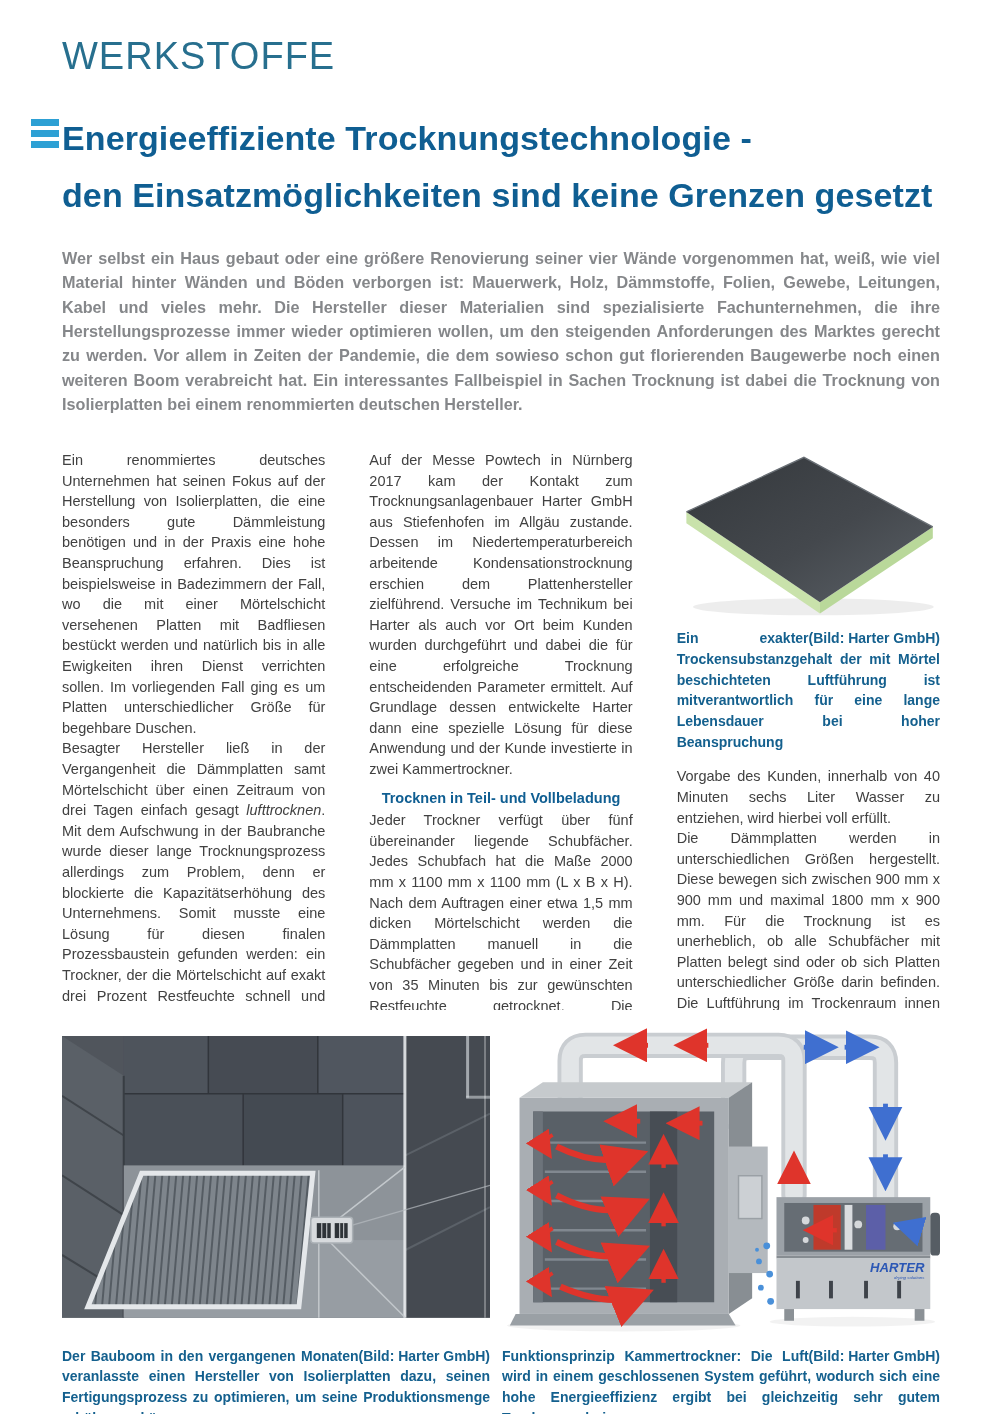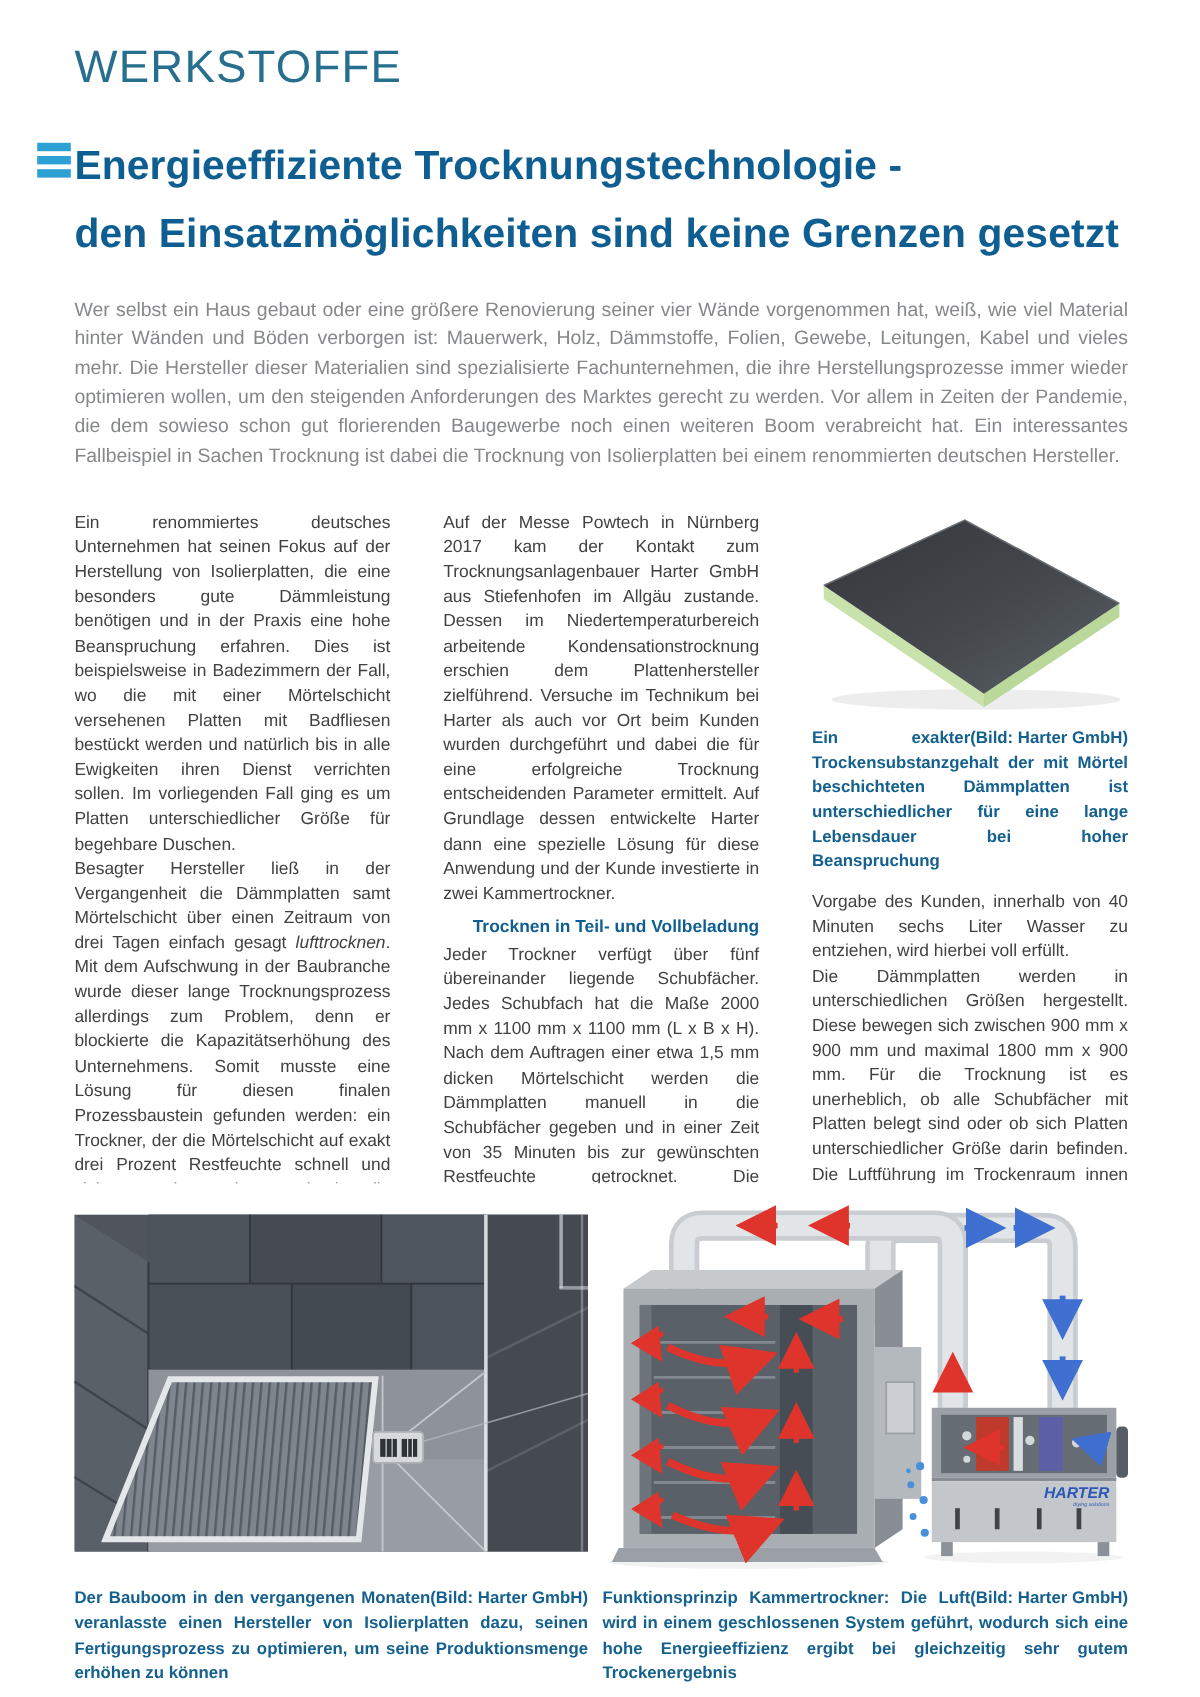--- a/index.html
+++ b/index.html
@@ -6,27 +6,27 @@
   body{width:1000px;height:1414px;overflow:hidden;font-family:"Liberation Sans",sans-serif;-webkit-font-smoothing:antialiased;}
   .page{width:878px;margin:0 60px 0 62px;position:relative;padding-top:36px;}
 
   .kicker{font-size:38px;font-weight:400;color:#276f8e;letter-spacing:1px;line-height:1.1;}
 
   .title-block{position:relative;margin-top:32px;}
   .menu-icon{position:absolute;left:-31px;top:9px;width:28px;}
   .menu-icon .bar{height:7px;background:#2da0d4;margin-bottom:4px;}
   h1{margin:0;font-size:34px;line-height:1.68;color:#0f5e92;font-weight:bold;letter-spacing:.1px;}
 
-  .lead{margin-top:22px;font-size:16.2px;font-weight:normal;color:#85878a;line-height:1.5;text-align:justify;}
+  .lead{margin-top:22px;font-size:16.2px;font-weight:bold;color:#85878a;line-height:1.5;text-align:justify;}
 
   .columns{margin-top:34px;display:grid;grid-template-columns:1fr 1fr 1fr;column-gap:26px;height:560px;overflow:hidden;gap:44px;}
   .col{font-size:14.5px;line-height:20.6px;color:#414141;text-align:justify;}
   .col p{margin:0;}
   .col p + p{margin-top:0;}
-  .subhead{color:#0f5e92;font-weight:bold;margin:8px 0 2px 0 !important;text-align:right;}
+  .subhead{color:#0f5e92;font-weight:bold;margin:8px 0 2px 0 !important;text-align:center;}
 
   .fig-caption{font-size:14px;font-weight:bold;color:#14608e;line-height:1.48;text-align:justify;}
   .fig-caption .credit{float:right;}
   .panel-fig{margin:0 0 10px 0;}
   .panel-fig svg{display:block;width:100%;height:168px;}
   .col3-cap{margin-bottom:14px;}
 
   .figures{display:flex;align-items:center;gap:12px;margin-top:10px;}
   .figures .fig-left{width:428px;}
   .figures .fig-right{width:438px;}
@@ -85,21 +85,21 @@
           </defs>
           <ellipse cx="145" cy="165" rx="128" ry="9" fill="#000000" opacity="0.07"></ellipse>
           <polygon points="10,64 152,160 152,172 10,76" fill="#c9e2ab"></polygon>
           <polygon points="152,160 272,80 272,92 152,172" fill="#b9d89a"></polygon>
           <polygon points="135,6 272,80 152,160 10,64" fill="url(#ptop)"></polygon>
           <polyline points="10,64 135,6 272,80" fill="none" stroke="#6a7076" stroke-width="1.4"></polyline>
         </svg>
       </figure>
       <div class="fig-caption col3-cap">
         <span class="credit">(Bild: Harter GmbH)</span>
-        <span>Ein exakter Trockensubstanzgehalt der mit Mörtel beschichteten Dämmplatten ist unterschiedlicher für eine lange Lebensdauer bei hoher Beanspruchung</span>
+        <span>Ein exakter Trockensubstanzgehalt der mit Mörtel beschichteten Luftführung ist mitverantwortlich für eine lange Lebensdauer bei hoher Beanspruchung</span>
       </div>
       <p>Vorgabe des Kunden, innerhalb von 40 Minuten sechs Liter Wasser zu entziehen, wird hierbei voll erfüllt.</p>
       <p>Die Dämmplatten werden in unterschiedlichen Größen hergestellt. Diese bewegen sich zwischen 900 mm x 900 mm und maximal 1800 mm x 900 mm. Für die Trocknung ist es unerheblich, ob alle Schubfächer mit Platten belegt sind oder ob sich Platten unterschiedlicher Größe darin befinden. Die Luftführung im Trockenraum innen ist technisch so aus-</p>
     </div>
   </div>
 
   <div class="figures">
 
     <figure class="fig-left" style="margin:0">
       <svg viewBox="0 0 430 283">

